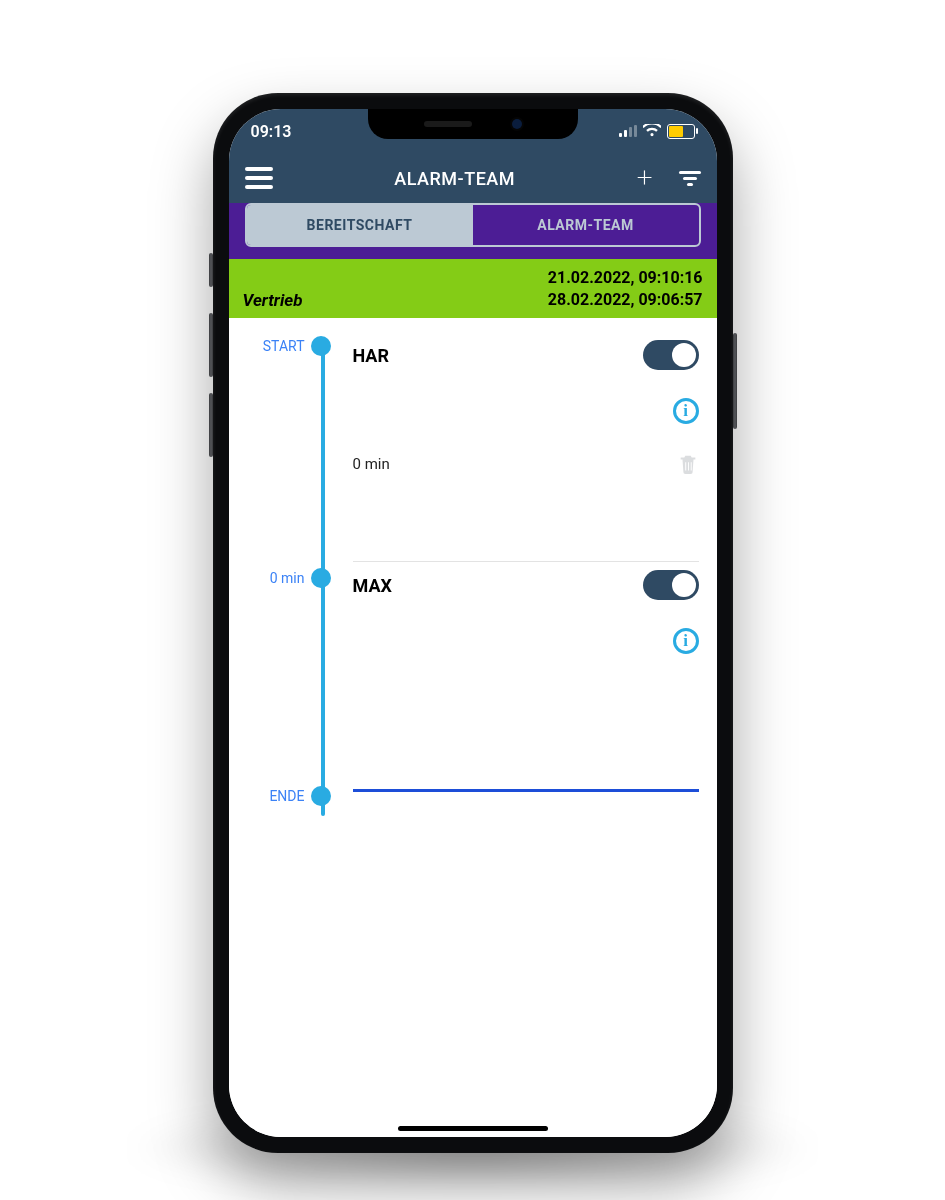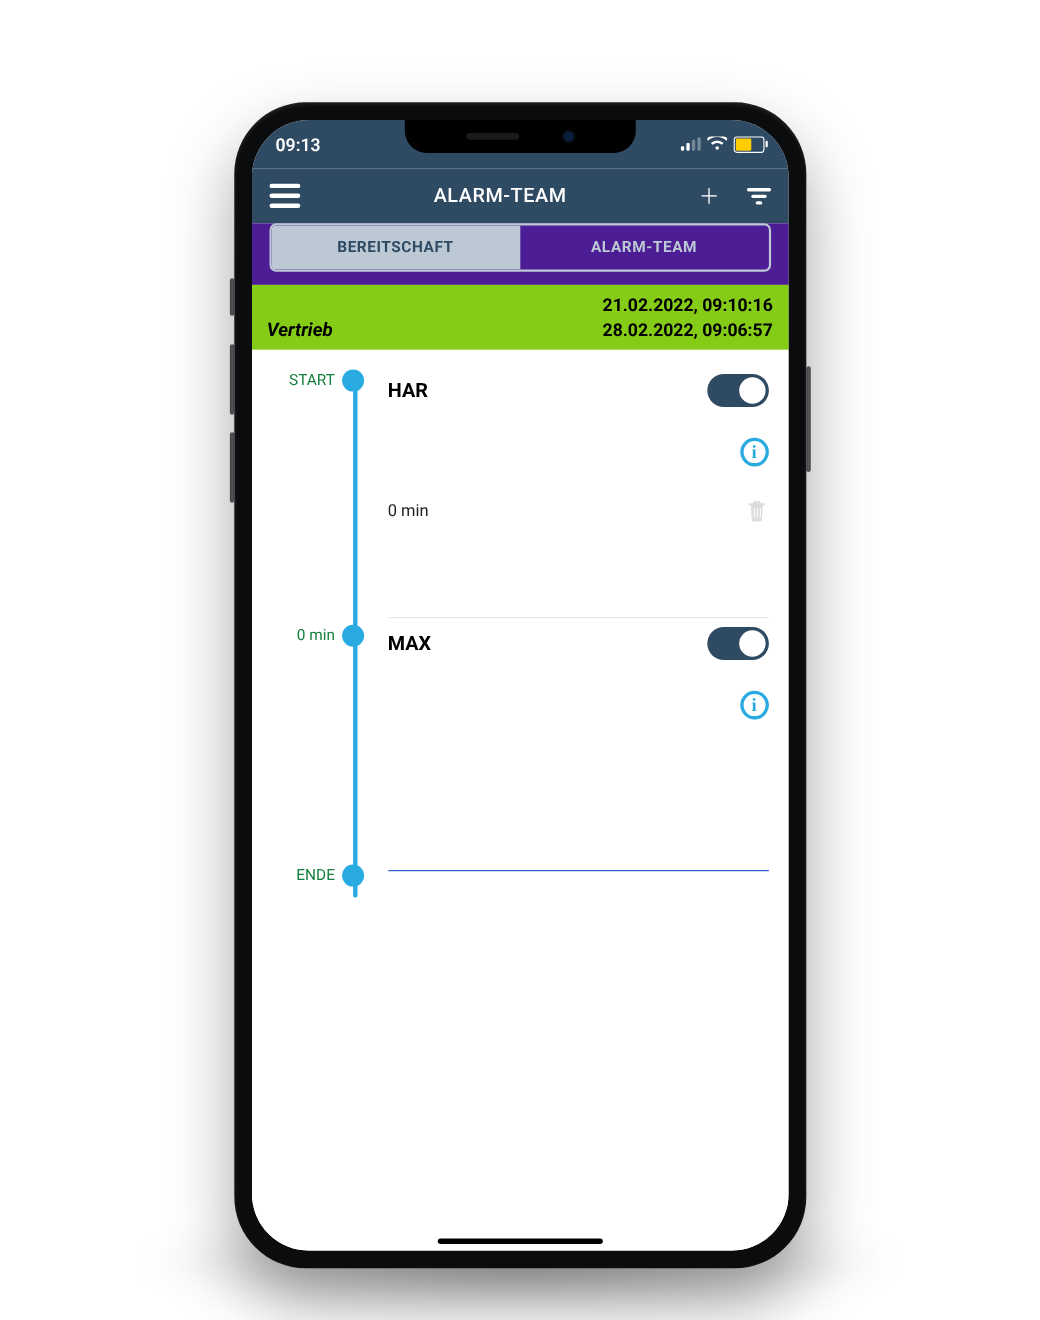--- a/index.html
+++ b/index.html
@@ -43,25 +43,25 @@
 .seg .active{background:#bcc9d4;color:#2f4a63;}
 .seg .inactive{color:#bcc9d4;}
 
 .group{background:#84cc16;padding:8px 14px;display:flex;justify-content:space-between;align-items:flex-end;box-sizing:border-box;}
 .group-name{font-weight:700;font-size:17px;font-style:italic;}
 .group-dates{text-align:right;font-weight:700;font-size:16px;line-height:1.35;}
 
 .content{flex:1;background:#fff;position:relative;padding:14px 18px 0 14px;box-sizing:border-box;overflow:hidden;}
 .timeline{position:absolute;left:92px;top:26px;bottom:auto;width:4px;background:#29abe2;height:472px;border-radius:2px;z-index:1;}
 .tmark{position:absolute;left:82px;display:flex;align-items:center;z-index:2;}
-.tmark .label{position:absolute;right:26px;font-size:14px;color:#15803d;white-space:nowrap;}
+.tmark .label{position:absolute;right:26px;font-size:14px;color:#3b82f6;white-space:nowrap;}
 .dot{width:20px;height:20px;border-radius:50%;background:#29abe2;}
 .items{margin-left:110px;}
 .item{padding:8px 0 0;box-sizing:border-box;border-bottom:1px solid #e3e3e3;position:relative;min-height:230px;}
-.item:last-of-type{border-bottom:1px solid #1d4ed8;}
+.item:last-of-type{border-bottom:3px solid #1d4ed8;}
 .row{display:flex;align-items:center;justify-content:space-between;margin-bottom:6px;}
 .pname{font-weight:700;font-size:18px;}
 .switch{width:56px;height:30px;background:#2f4a63;border-radius:15px;position:relative;cursor:pointer;}
 .switch::after{content:'';position:absolute;right:3px;top:3px;width:24px;height:24px;background:#fff;border-radius:50%;}
 .info-row{display:flex;justify-content:flex-end;margin-top:28px;margin-bottom:28px;}
 .info{width:26px;height:26px;border:3px solid #29abe2;border-radius:50%;color:#29abe2;display:flex;align-items:center;justify-content:center;font-weight:800;font-family:Georgia,serif;font-size:17px;cursor:pointer;box-sizing:border-box;}
 .bottom-row{display:flex;align-items:center;justify-content:space-between;margin-top:28px;padding-bottom:18px;}
 .duration{font-size:15px;color:#222;}
 .trash{width:22px;height:24px;cursor:pointer;opacity:.5;}
 .trash svg{display:block;}

